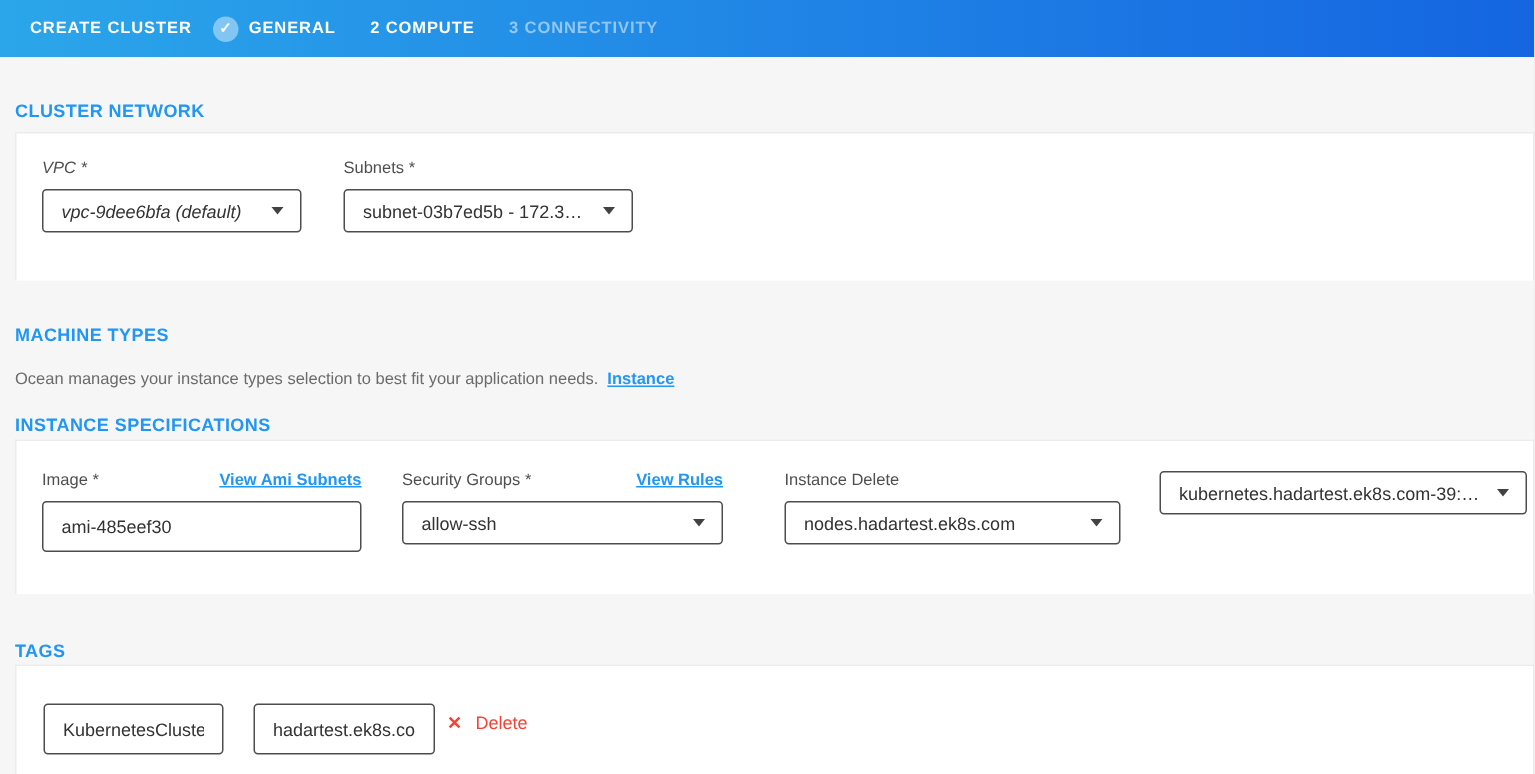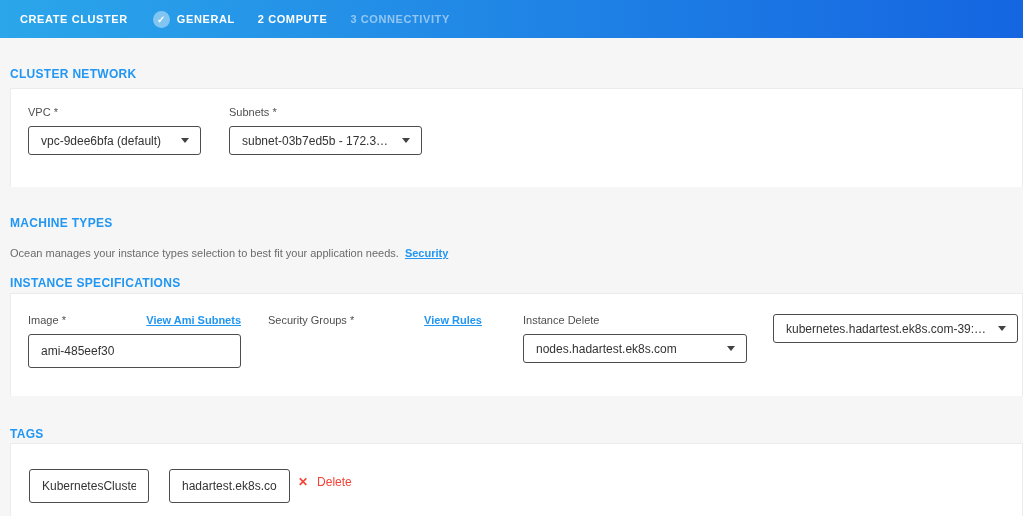--- a/index.html
+++ b/index.html
@@ -10,21 +10,21 @@
     font-family:"Liberation Sans", sans-serif;
     color:#333;
   }
   
   .wizard-header {
     position:absolute; left:0; top:0; width:1023px; height:38px;
     background:linear-gradient(90deg,#2BA6EA 0%, #1565E1 100%);
     display:flex; align-items:center;
     color:#fff; font-size:11px; font-weight:bold; letter-spacing:.6px;
   }
-  .wizard-title { margin-left:20px; margin-right:25px; }
+  .wizard-title { margin-left:20px; margin-right:14px; }
   .step { display:flex; align-items:center; margin-right:23px; cursor:pointer; }
   .step.upcoming { color:rgba(255,255,255,.5); }
   .check-circle {
     width:17px; height:17px; border-radius:50%;
     background:rgba(255,255,255,.42);
     display:inline-flex; align-items:center; justify-content:center;
     font-size:10px; color:#fff; margin-right:7px; letter-spacing:0;
   }
   
   .section-heading {
@@ -96,21 +96,21 @@
     </div>
 
     <div class="step upcoming">
       <span>3 CONNECTIVITY</span>
     </div>
   </div>
 
   <div class="section-heading" style="top:67px;">CLUSTER NETWORK</div>
 
   <div class="card" style="top:88px;height:99px;">
-    <div class="field" style="left:17px;top:17px;width:173px;">
+    <div class="field" style="left:17px;top:17px;width:173px;font-style:italic;">
       <div class="label-row">
         <span>VPC *</span>
       </div>
       <div class="select">
         <span class="select-value">vpc-9dee6bfa (default)</span>
         <span class="caret"></span>
       </div>
     </div>
 
     <div class="field" style="left:218px;top:17px;width:193px;">
@@ -120,39 +120,43 @@
       <div class="select">
         <span class="select-value">subnet-03b7ed5b - 172.31.0.0/20 ...</span>
         <span class="caret"></span>
       </div>
     </div>
   </div>
 
   <div class="section-heading" style="top:216px;">MACHINE TYPES</div>
 
   <div class="desc" style="top:247px;">
-    <span>Ocean manages your instance types selection to best fit your application needs.</span><span class="field-link">Security</span>
+    <span>Ocean manages your instance types selection to best fit your application needs.</span><span class="field-link">Instance</span>
   </div>
 
   <div class="section-heading" style="top:276px;">INSTANCE SPECIFICATIONS</div>
 
   <div class="card" style="top:293px;height:103px;">
 
     <div class="field" style="left:17px;top:20px;width:213px;">
       <div class="label-row">
         <span>Image *</span>
         <span class="field-link">View Ami Subnets</span>
       </div>
       <input class="text-input" type="text" value="ami-485eef30" style="">
     </div>
 
     <div class="field" style="left:257px;top:20px;width:214px;">
       <div class="label-row">
         <span>Security Groups *</span>
         <span class="field-link">View Rules</span>
+      </div>
+      <div class="select">
+        <span class="select-value">allow-ssh</span>
+        <span class="caret"></span>
       </div>
     </div>
 
     <div class="field" style="left:512px;top:20px;width:224px;">
       <div class="label-row">
         <span>Instance Delete</span>
       </div>
       <div class="select">
         <span class="select-value">nodes.hadartest.ek8s.com</span>
         <span class="caret"></span>

